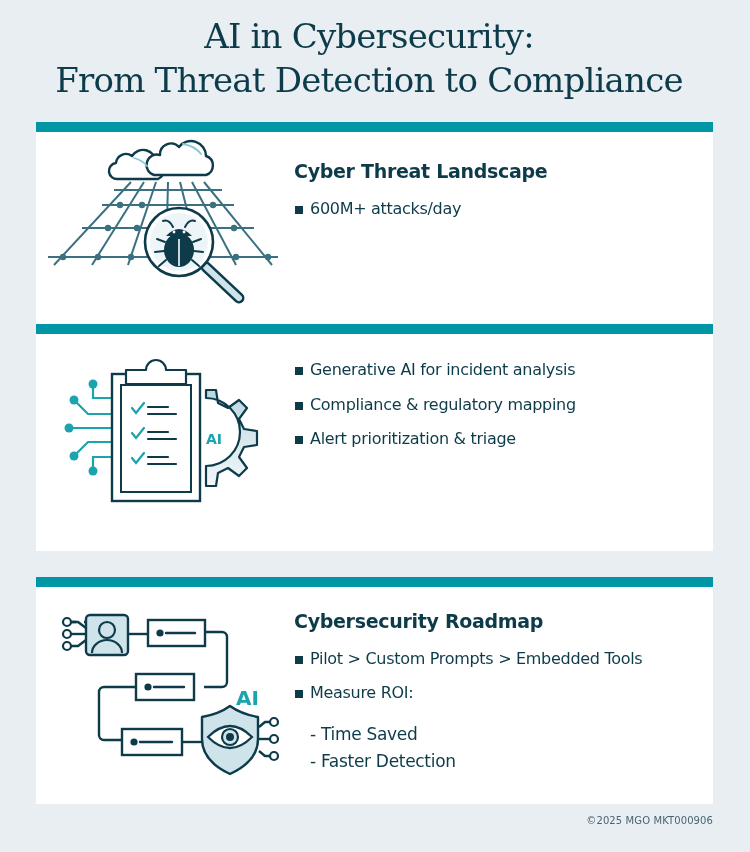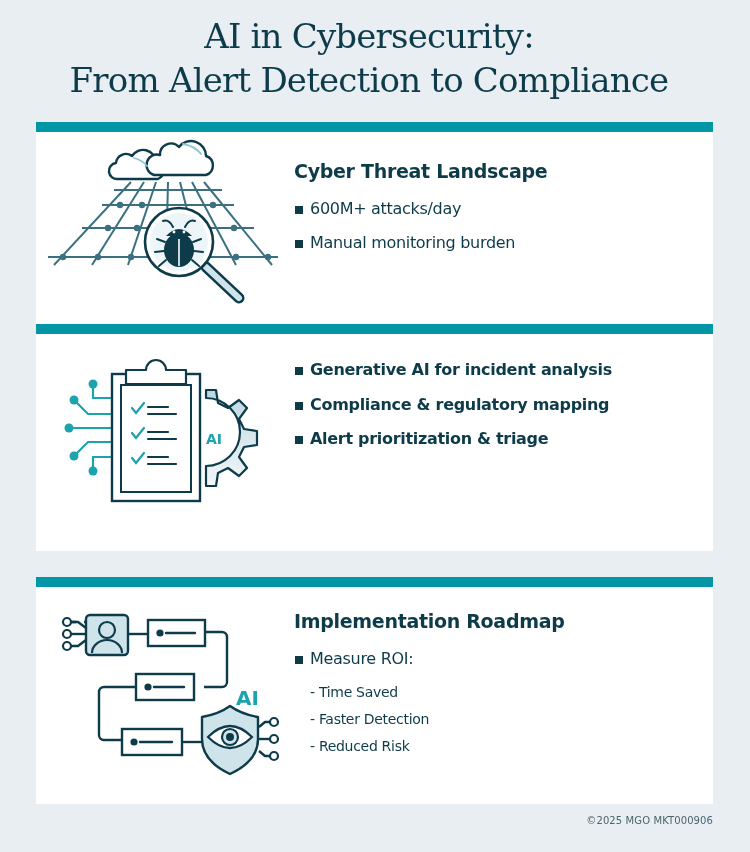--- a/index.html
+++ b/index.html
@@ -34,37 +34,37 @@
   }
   .bullet {
     position: relative; padding-left: 16px; font-size: 16px; line-height: 24px;
     color: #0d3b4a; letter-spacing: -0.3px; white-space: nowrap; margin-bottom: 10px;
   }
   .bullet::before {
     content: ""; position: absolute; left: 1px; top: 9px; width: 8px; height: 8px;
     background: #0d3b4a;
   }
   .sub {
-    padding-left: 16px; font-size: 14px; line-height: 27px; color: #0d3b4a;
+    padding-left: 16px; font-size: 17px; line-height: 27px; color: #0d3b4a;
     letter-spacing: -0.3px; white-space: nowrap;
   }
-  .card-3 .bullet.roi { margin-bottom: 8px; }
-  .card-2 .bullet { margin-bottom: 10.5px; font-weight: bold; }
+  .card-3 .bullet.roi { margin-bottom: 16px; }
+  .card-2 .bullet { margin-bottom: 10.5px; }
 
   .footer {
     position: absolute; right: 37px; top: 815px; font-size: 10px; color: #4a6470;
     font-family: "DejaVu Sans", sans-serif; letter-spacing: 0.1px;
   }
 </style>
 </head>
 <body>
 
 <h1 class="title">
   <span class="line">AI in Cybersecurity:</span>
-  <span class="line">From Alert Detection to Compliance</span>
+  <span class="line">From Threat Detection to Compliance</span>
 </h1>
 
 <section class="card card-1">
   <svg class="illus" width="250" height="175" viewBox="0 0 250 175">
 
     <g fill="#ffffff" stroke="#0d3b4a" stroke-width="2.4" stroke-linejoin="round">
       <path d="M82 47 h40 a9 9 0 0 0 -2 -17 a13 13 0 0 0 -24 -6 a10 10 0 0 0 -16 7 a8 8 0 0 0 2 16 z"></path>
       <path d="M118 43 h52 a10 10 0 0 0 0 -19 a15 15 0 0 0 -27 -9 a11 11 0 0 0 -19 8 a10 10 0 0 0 -6 20 z"></path>
     </g>
     <g fill="none" stroke="#8fc6cf" stroke-width="1.8" stroke-linecap="round">
@@ -121,21 +121,20 @@
     </g>
     <line x1="143" y1="107" x2="143" y2="134" stroke="#ffffff" stroke-width="1.6"></line>
     <g fill="#ffffff">
         <circle cx="138" cy="100" r="1.4"></circle>
         <circle cx="148" cy="100" r="1.4"></circle>
       </g>
   </svg>
   <div class="content">
     <div class="heading">Cyber Threat Landscape</div>
     <div class="bullet">600M+ attacks/day</div>
-    <div class="bullet">Manual monitoring burden</div>
   </div>
 </section>
 
 <section class="card card-2">
   <svg class="illus" width="250" height="220" viewBox="0 0 250 220">
     <defs>
       <linearGradient id="gearGrad" x1="0" y1="0" x2="0" y2="1">
         <stop offset="0" stop-color="#bcd7e0"></stop>
         <stop offset="1" stop-color="#f2f7f9"></stop>
       </linearGradient>
@@ -231,21 +230,21 @@
     </g>
 
     <text x="200" y="118" font-family="DejaVu Sans, sans-serif" font-weight="bold" font-size="20" fill="#1ba3ae">AI</text>
 
     <path d="M166 130 q17 -3 28 -11 q11 8 28 11 v22 q0 22 -28 35 q-28 -13 -28 -35 z" fill="#cfe3ea" stroke="#0d3b4a" stroke-width="2.4" stroke-linejoin="round"></path>
     <path d="M172 150 q22 -22 44 0 q-22 22 -44 0 z" fill="#ffffff" stroke="#0d3b4a" stroke-width="2.2"></path>
     <circle cx="194" cy="150" r="8" fill="#cfe3ea" stroke="#0d3b4a" stroke-width="2.2"></circle>
     <circle cx="194" cy="150" r="4" fill="#0d3b4a"></circle>
   </svg>
   <div class="content">
-    <div class="heading">Implementation Roadmap</div>
+    <div class="heading">Cybersecurity Roadmap</div>
+    <div class="bullet">Pilot &gt; Custom Prompts &gt; Embedded Tools</div>
     <div class="bullet roi">Measure ROI:</div>
     <div class="sub">- Time Saved</div>
     <div class="sub">- Faster Detection</div>
-    <div class="sub">- Reduced Risk</div>
   </div>
 </section>
 
 <div class="footer">©2025 MGO MKT000906</div>
 
 </body></html>

